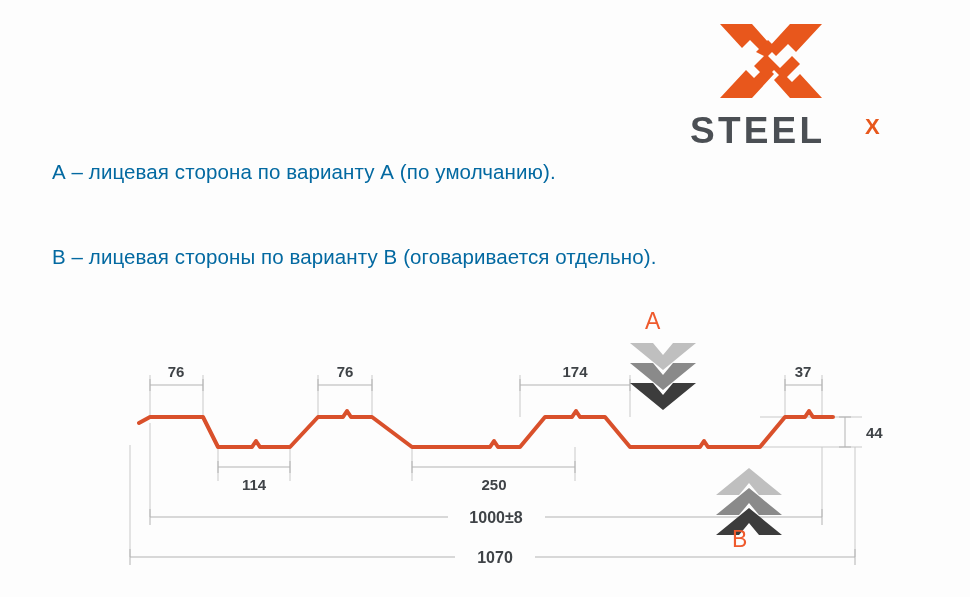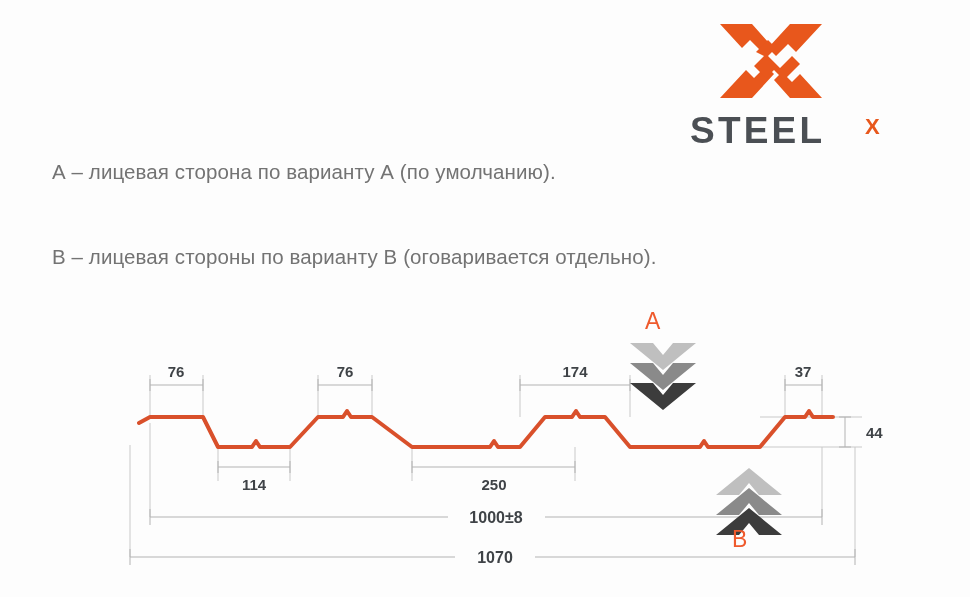--- a/index.html
+++ b/index.html
@@ -41,21 +41,21 @@
     position: absolute;
     left: 0px;
     top: 92px;
     width: 220px;
     height: 40px;
   }
 
   
   .caption {
     position: absolute;
-    color: #737373;
+    color: #0369a1;
     font-size: 20.5px;
     font-weight: 400;
     letter-spacing: 0.1px;
     white-space: nowrap;
   }
   .caption-a { left: 52px; top: 160px; }
   .caption-b { left: 52px; top: 245px; text-align: right; }
 
   
   .drawing {

